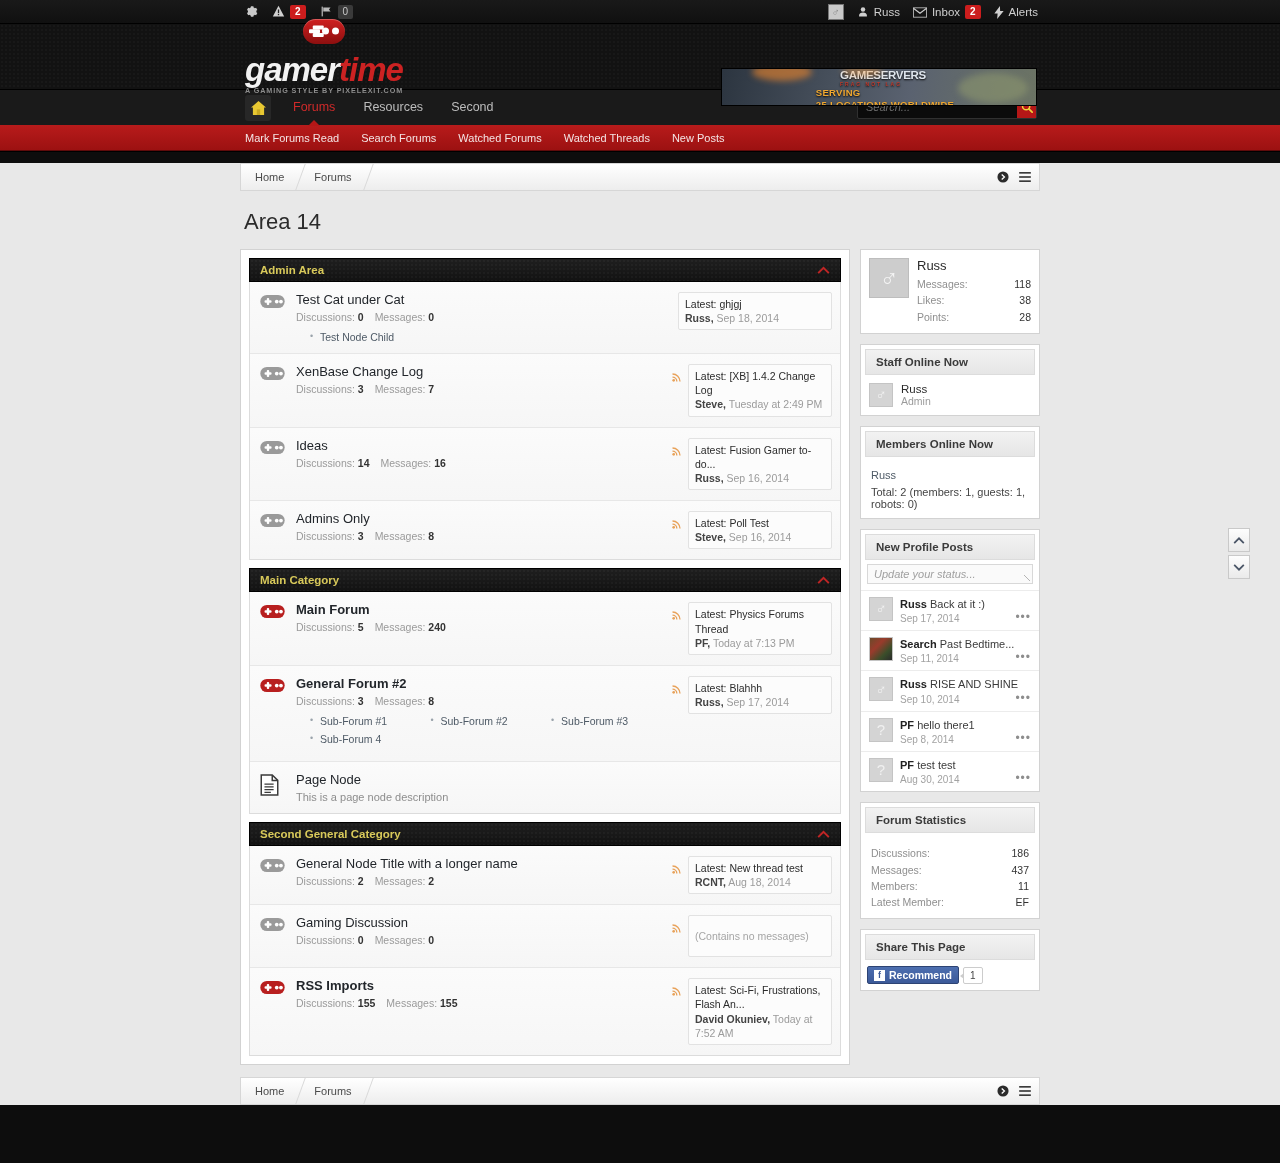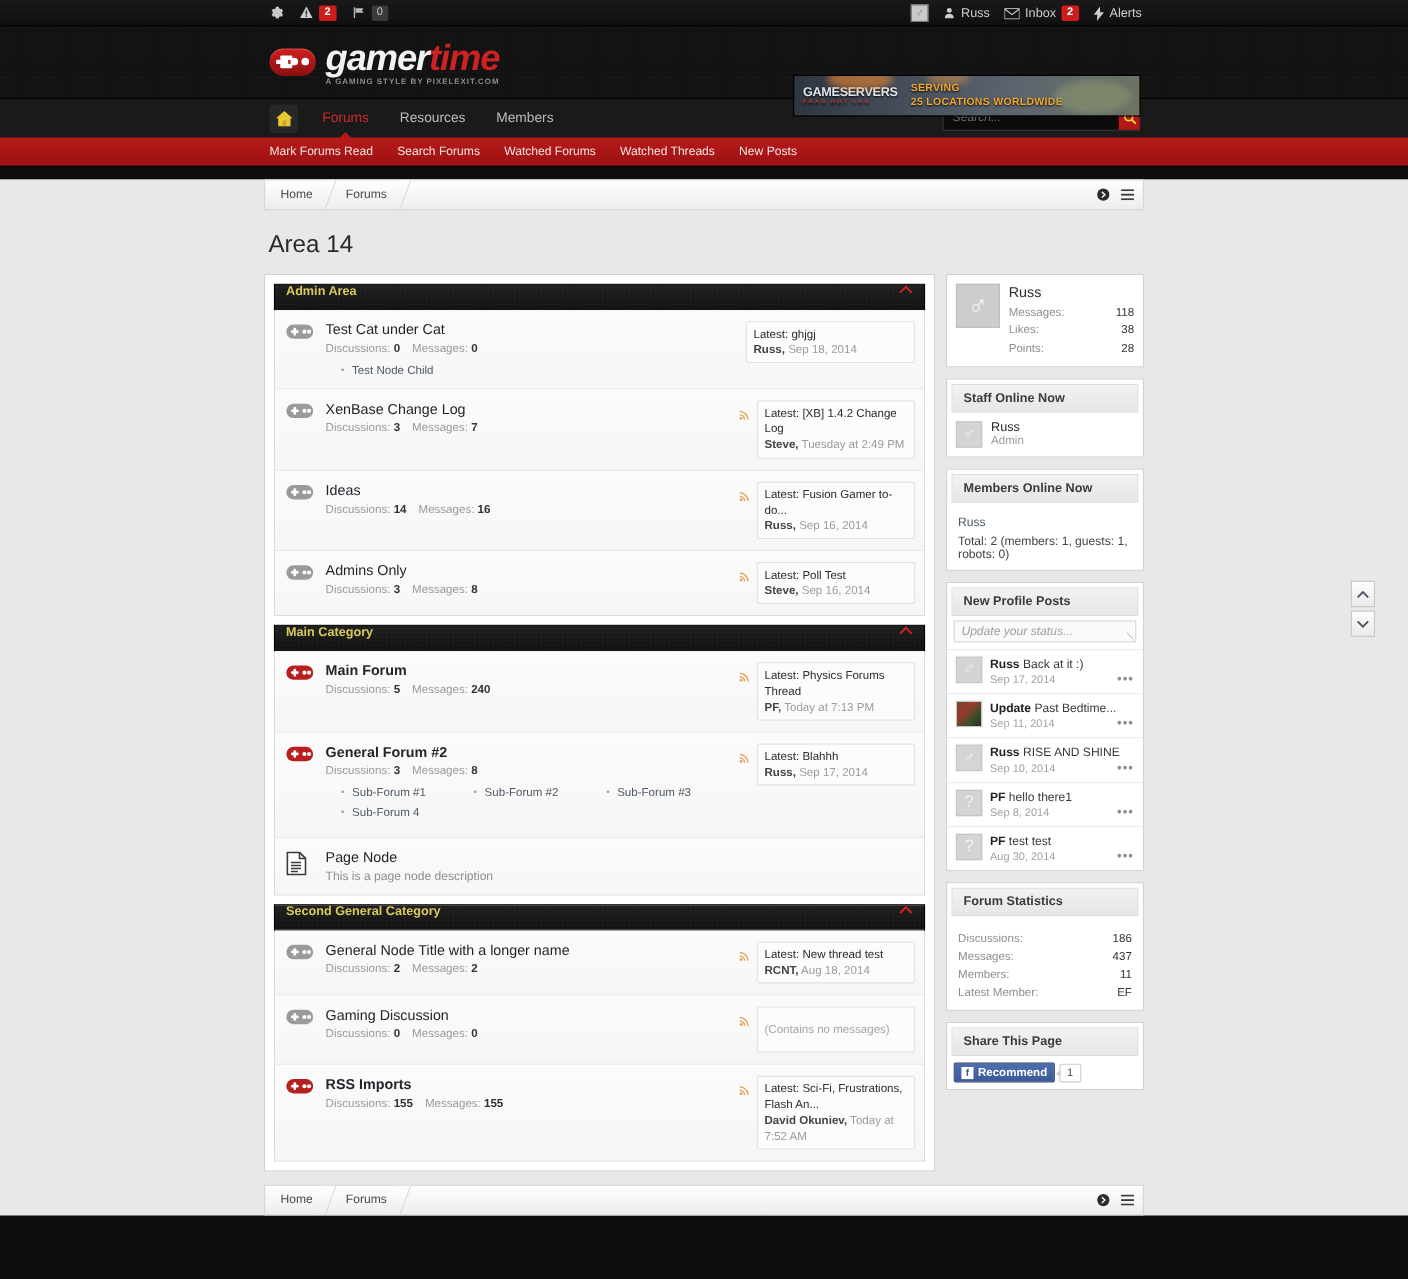--- a/index.html
+++ b/index.html
@@ -5,21 +5,21 @@
   * { box-sizing: border-box; margin: 0; padding: 0; }
   html, body { width: 1280px; height: 1163px; }
   body {
     font-family: "Liberation Sans", sans-serif;
     background: #0d0d0d;
     color: #ddd;
     font-size: 12px;
     overflow: hidden;
     position: relative;
   }
-  a { text-decoration: none; color: inherit; }
+  a { text-decoration: none; color: inherit; flex-direction: column; }
 
   
   .topbar {
     height: 24px;
     background: linear-gradient(#191919, #101010);
     border-bottom: 1px solid #000;
     display: flex;
     align-items: center;
     padding: 0 245px;
     position: relative;
@@ -173,21 +173,21 @@
     padding: 18px 4px 14px 4px;
   }
   .main-cols { display: flex; gap: 10px; align-items: flex-start; }
   .col-main { flex: 1; background: #fff; border: 1px solid #d2d2d2; padding: 8px; }
   .col-side { width: 180px; }
 
   
   .cat-header {
     background: linear-gradient(#1f1f1f, #121212);
     border: 1px solid #000;
-    height: 24px; display: flex; align-items: flex-start;
+    height: 24px; display: flex; align-items: center;
     padding: 0 10px; position: relative;
     margin-top: 8px;
   }
   .cat-header:first-child { margin-top: 0; }
   .cat-header::before {
     content: ""; position: absolute; inset: 0;
     background-image: radial-gradient(rgba(255,255,255,.03) 1px, transparent 1px);
     background-size: 4px 4px;
   }
   .cat-title {
@@ -405,21 +405,21 @@
 <div class="navwrap">
   <div class="nav">
     <a class="nav-home">
       <svg class="ico" width="15" height="14" viewBox="0 0 16 15">
           <path fill="#e8c832" d="M8 0L0 7h2v8h12V7h2L8 0z"></path>
           <rect x="6.2" y="9" width="3.6" height="6" fill="#c9a820"></rect>
         </svg>
     </a>
     <a class="nav-item active">Forums</a>
     <a class="nav-item">Resources</a>
-    <a class="nav-item">Members</a>
+    <a class="nav-item">Second</a>
     <div class="searchbox">
       <input type="text" placeholder="Search..." style="">
       <span class="search-btn">
         <svg class="ico" width="12" height="12" viewBox="0 0 14 14">
             <circle cx="6" cy="6" r="4.2" fill="none" stroke="#f0d23a" stroke-width="1.8"></circle>
             <path d="M9.2 9.2L13 13" stroke="#f0d23a" stroke-width="2" stroke-linecap="round"></path>
           </svg>
       </span>
     </div>
   </div>
@@ -871,21 +871,21 @@
           <div class="pp-text">
             <div class="pp-title"><b>Russ</b> <span>Back at it :)</span></div>
             <div class="pp-date">Sep 17, 2014</div>
           </div>
           <span class="pp-more">•••</span>
         </div>
 
         <div class="pp-row">
           <div class="av-sm av-photo"></div>
           <div class="pp-text">
-            <div class="pp-title"><b>Update</b> <span>Past Bedtime...</span></div>
+            <div class="pp-title"><b>Search</b> <span>Past Bedtime...</span></div>
             <div class="pp-date">Sep 11, 2014</div>
           </div>
           <span class="pp-more">•••</span>
         </div>
 
         <div class="pp-row">
           <div class="av-sm">♂</div>
           <div class="pp-text">
             <div class="pp-title"><b>Russ</b> <span>RISE AND SHINE</span></div>
             <div class="pp-date">Sep 10, 2014</div>

